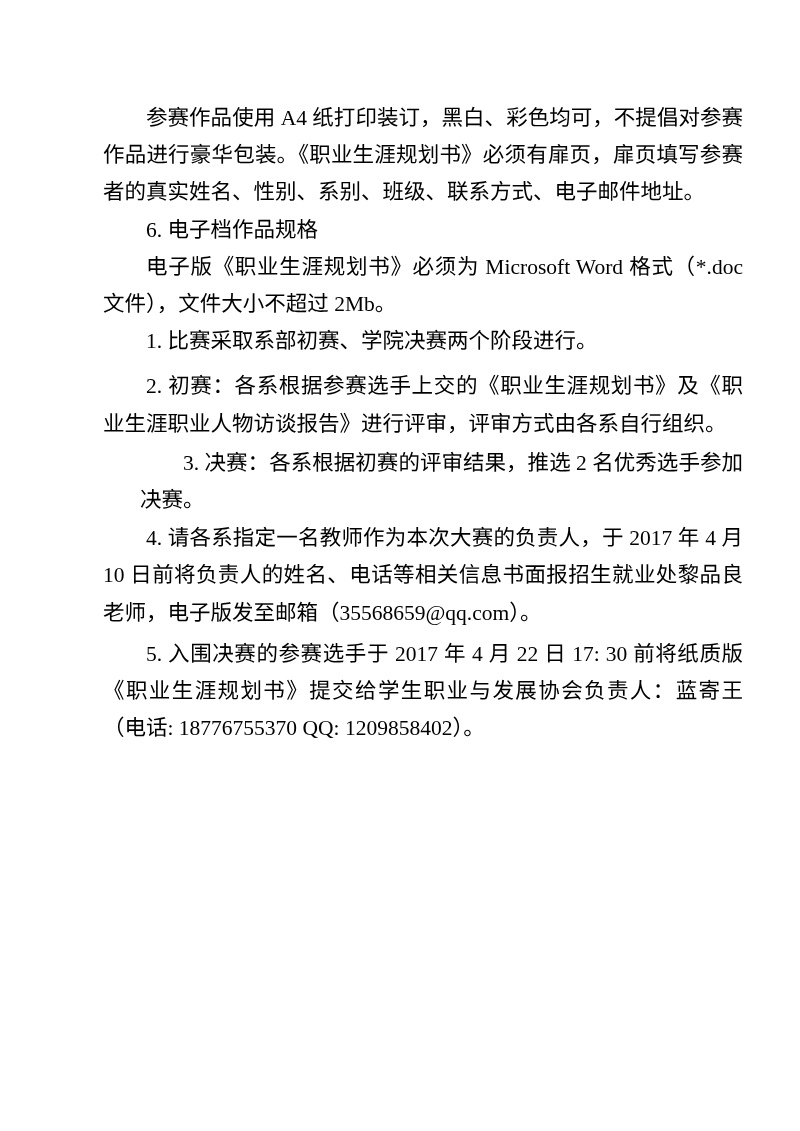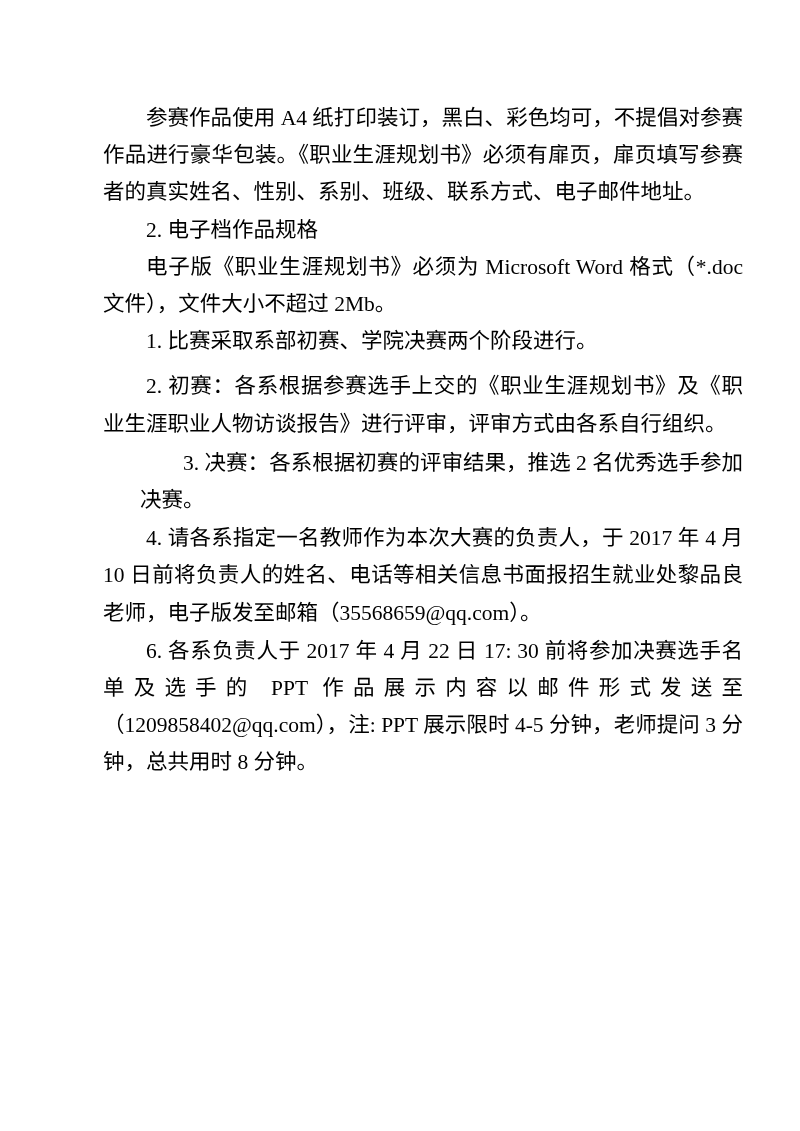--- a/index.html
+++ b/index.html
@@ -47,29 +47,29 @@
     text-underline-offset: 4px;
   }
 </style>
 </head>
 <body>
 
 <div class="page">
 
   <p class="para">参赛作品使用 A4 纸打印装订，黑白、彩色均可，不提倡对参赛作品进行豪华包装。《职业生涯规划书》必须有扉页，扉页填写参赛者的真实姓名、性别、系别、班级、联系方式、电子邮件地址。</p>
 
-  <p class="para">2. 电子档作品规格</p>
+  <p class="para">6. 电子档作品规格</p>
 
   <p class="para">电子版《职业生涯规划书》必须为 Microsoft Word 格式（*.doc 文件），文件大小不超过 2Mb。</p>
 
 
   <p class="para">1. 比赛采取系部初赛、学院决赛两个阶段进行。</p>
 
   <p class="para mt8">2. 初赛：各系根据参赛选手上交的《职业生涯规划书》及《职业生涯职业人物访谈报告》进行评审，评审方式由各系自行组织。</p>
 
   <p class="para mt2">3. 决赛：各系根据初赛的评审结果，推选 2 名优秀选手参加决赛。</p>
 
   <p class="para mt1"><span>4. 请各系指定一名教师作为本次大赛的负责人，于 2017 年 4 月 10 日前将负责人的姓名、电话等相关信息书面报招生就业处黎品良老师，电子版发至邮箱（35568659</span><span class="u">@qq.com</span><span>）。</span></p>
 
+  <p class="para mt4">5. 入围决赛的参赛选手于 2017 年 4 月 22 日 17: 30 前将纸质版《职业生涯规划书》提交给学生职业与发展协会负责人：蓝寄王（电话: 18776755370 QQ: 1209858402）。</p>
 
-  <p class="para mt1">6. 各系负责人于 2017 年 4 月 22 日 17: 30 前将参加决赛选手名单及选手的 PPT 作品展示内容以邮件形式发送至（1209858402@qq.com），注: PPT 展示限时 4-5 分钟，老师提问 3 分钟，总共用时 8 分钟。</p>
 
 </div>
 
 </body></html>

